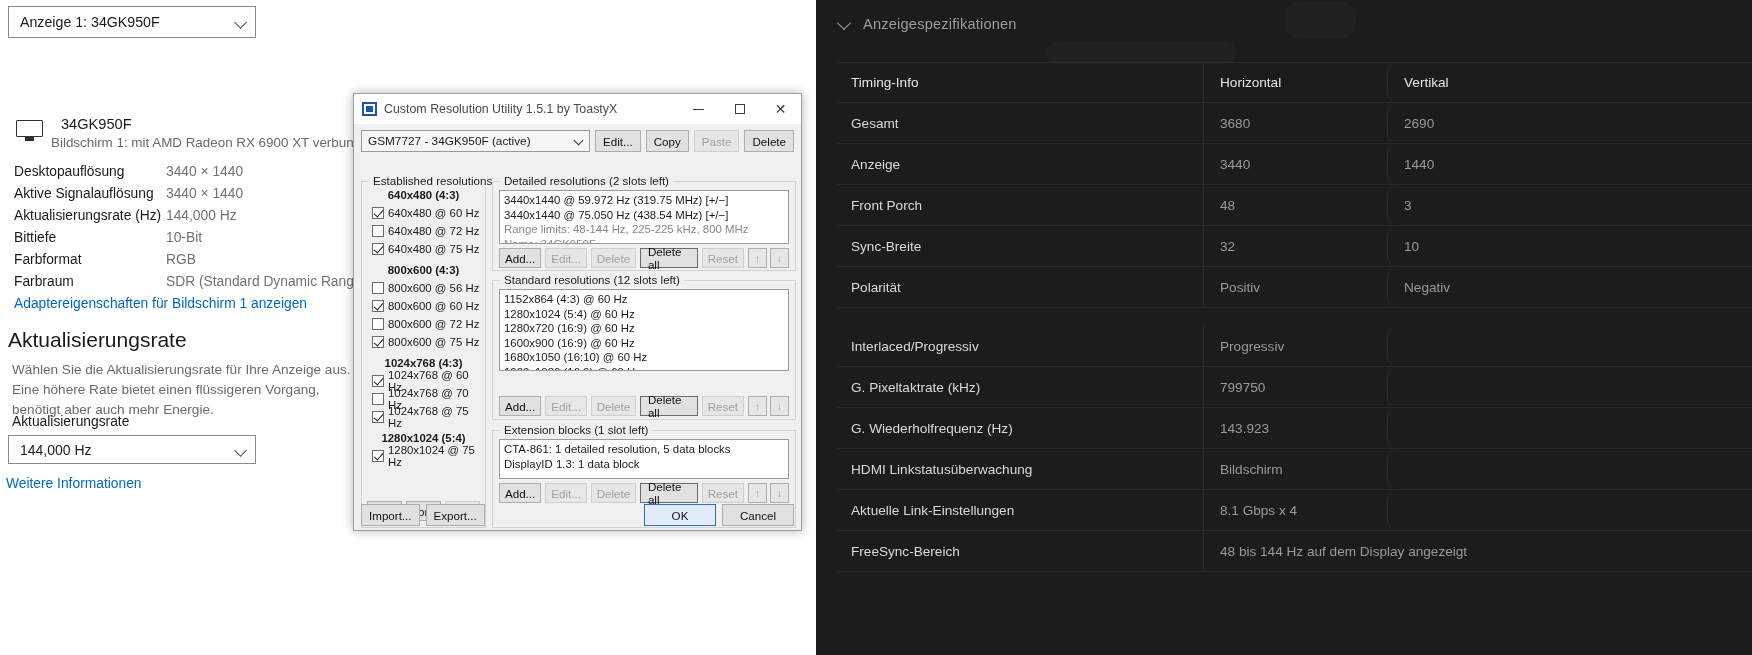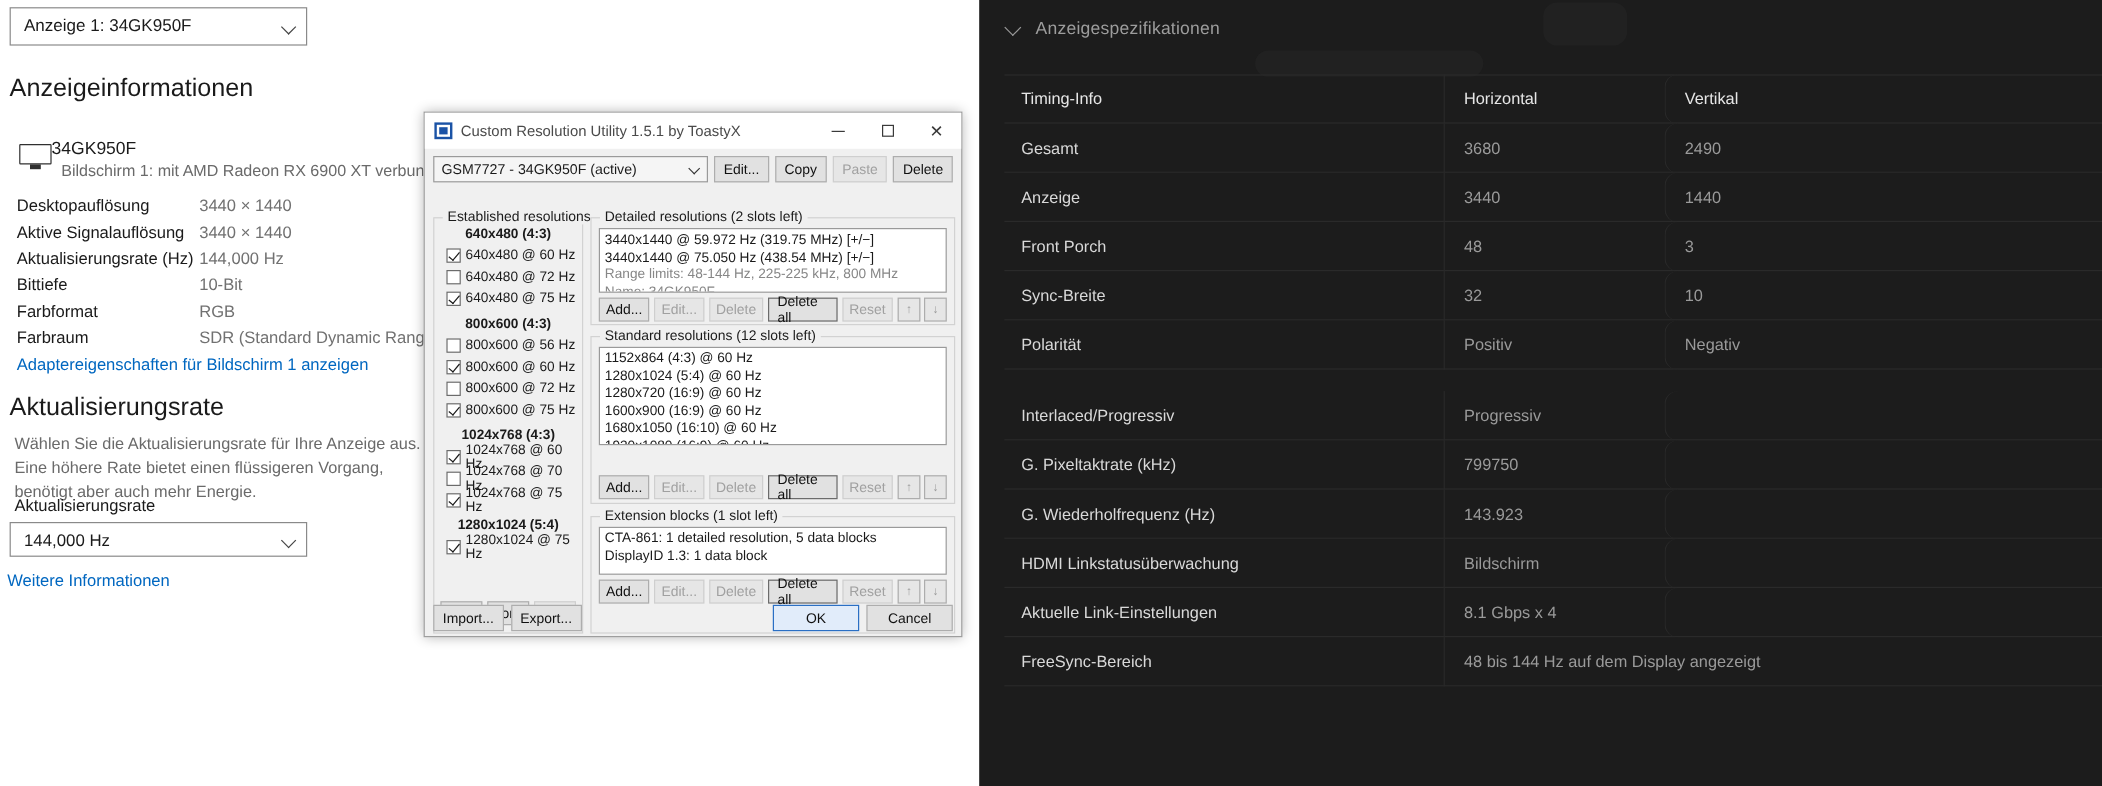--- a/index.html
+++ b/index.html
@@ -42,21 +42,21 @@
   }
   .monitor-icon .screen {
     position: absolute; left: 0; top: 0; width: 27px; height: 17px;
     border: 1.6px solid #303030; border-radius: 1px;
   }
   .monitor-icon .stand {
     position: absolute; left: 9px; top: 17px; width: 9px; height: 4px;
     background: #303030;
   }
   .mon-name {
-    position: absolute; left: 43px; top: 116px; font-size: 14.6px; color: #1a1a1a; text-align: right;
+    position: absolute; left: 61px; top: 116px; font-size: 14.6px; color: #1a1a1a; text-align: right;
   }
   .mon-sub {
     position: absolute; left: 51px; top: 135px; font-size: 13.4px; color: #6a6a6a;
   }
   .info-row { position: absolute; left: 14px; font-size: 13.8px; white-space: nowrap; }
   .info-row .k { color: #1a1a1a; display: inline-block; width: 152px; }
   .info-row .v { color: #717171; }
   .adapter-link {
     position: absolute; left: 14px; top: 296px; font-size: 13.8px; color: #0067c0;
     cursor: pointer;
@@ -235,21 +235,20 @@
 
 <div id="root">
 
   <div class="settings-pane">
 
     <div class="display-select">
       <span class="label">Anzeige 1: 34GK950F</span>
       <span class="chev"></span>
     </div>
 
-    <div class="h-title">Anzeigeinformationen</div>
 
     <div class="monitor-icon">
       <div class="screen"></div>
         <div class="stand"></div>
     </div>
     <div class="mon-name">34GK950F</div>
     <div class="mon-sub">Bildschirm 1: mit AMD Radeon RX 6900 XT verbunden</div>
 
     <div class="info-row" style="top:164px">
       <span class="k">Desktopauflösung</span><span class="v">3440 × 1440</span>
@@ -296,21 +295,21 @@
     <div class="spec-table">
       <div class="srow header">
         <div class="c1">Timing-Info</div>
         <div class="c2">Horizontal</div>
         <div class="c3">Vertikal</div>
       </div>
 
       <div class="srow">
         <div class="c1">Gesamt</div>
         <div class="c2">3680</div>
-        <div class="c3">2490</div>
+        <div class="c3">2690</div>
       </div>
       <div class="srow">
         <div class="c1">Anzeige</div>
         <div class="c2">3440</div>
         <div class="c3">1440</div>
       </div>
       <div class="srow">
         <div class="c1">Front Porch</div>
         <div class="c2">48</div>
         <div class="c3">3</div>

